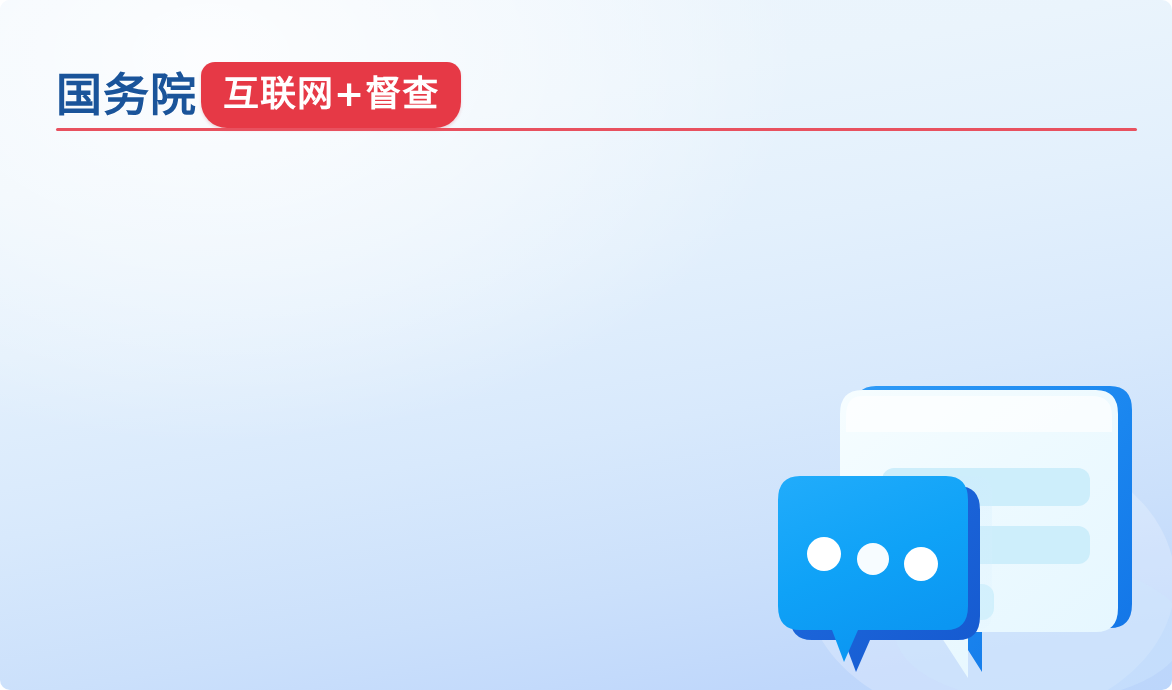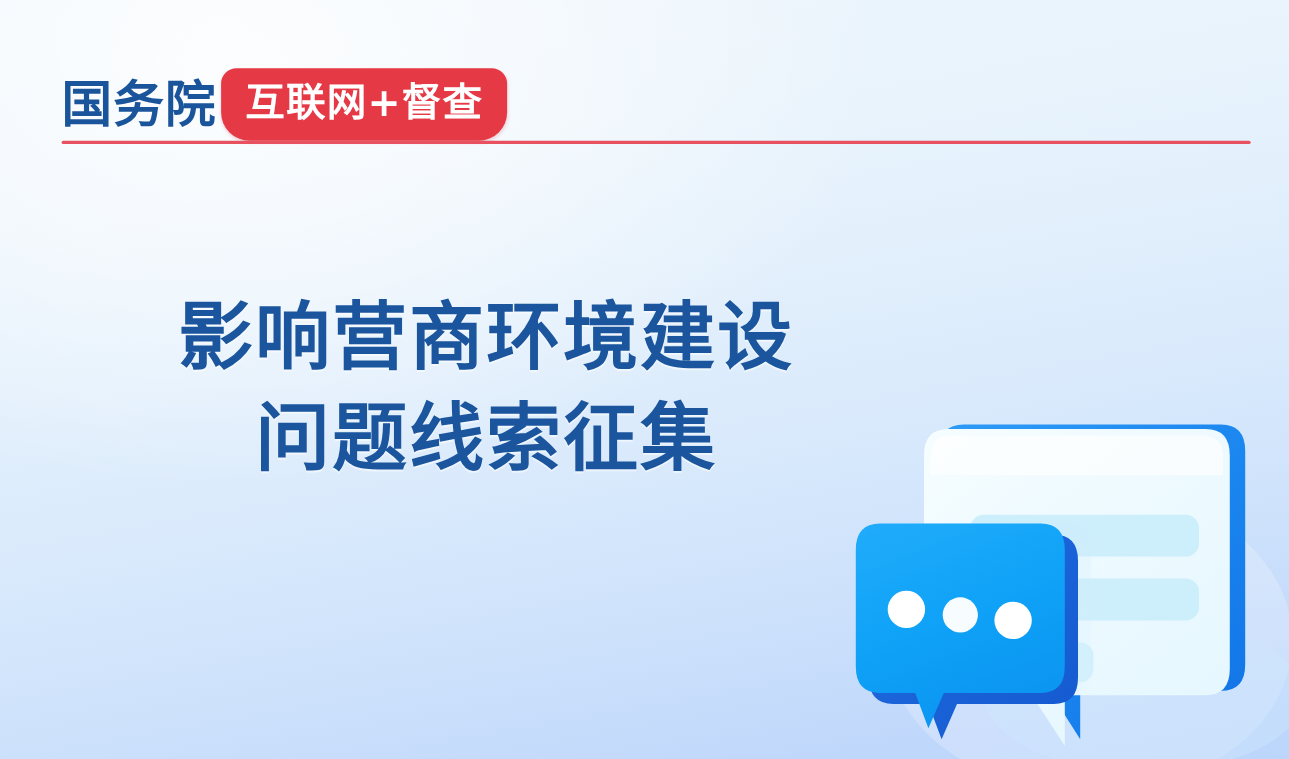--- a/index.html
+++ b/index.html
@@ -22,20 +22,21 @@
     box-sizing: border-box;
     background: linear-gradient(170deg,
                 #edf5fd 0%,
                 #eaf4fc 22%,
                 #e3f0fc 40%,
                 #d8e9fc 60%,
                 #cbe0fb 78%,
                 #bfd7fb 92%,
                 #bcd6fb 100%);
     overflow: hidden;
+    border-radius: 10px;
   }
   
   .banner::before {
     content: "";
     position: absolute;
     inset: 0;
     background: radial-gradient(ellipse 820px 540px at 18% 8%,
                 rgba(255,255,255,0.85) 0%,
                 rgba(255,255,255,0.45) 38%,
                 rgba(255,255,255,0.0) 72%);
@@ -136,24 +137,20 @@
   <div class="header">
 
     <div class="brand-row">
       <div class="brand-name">国务院</div>
       <div class="brand-badge">互联网+督查</div>
     </div>
 
     <div class="header-rule"></div>
   </div>
 
-  <div class="title-block">
-    <div class="title-line">影响营商环境建设</div>
-    <div class="title-line">问题线索征集</div>
-  </div>
 
   <div class="illustration">
     <svg viewBox="0 0 432 338" xmlns="http://www.w3.org/2000/svg" aria-hidden="true">
       <defs>
         <linearGradient id="backFill" x1="0" y1="0" x2="0.75" y2="1">
           <stop offset="0%" stop-color="#f6fdff"></stop>
           <stop offset="45%" stop-color="#eefaff"></stop>
           <stop offset="100%" stop-color="#e6f7ff"></stop>
         </linearGradient>
         <linearGradient id="backEdge" x1="0" y1="0" x2="1" y2="1">

